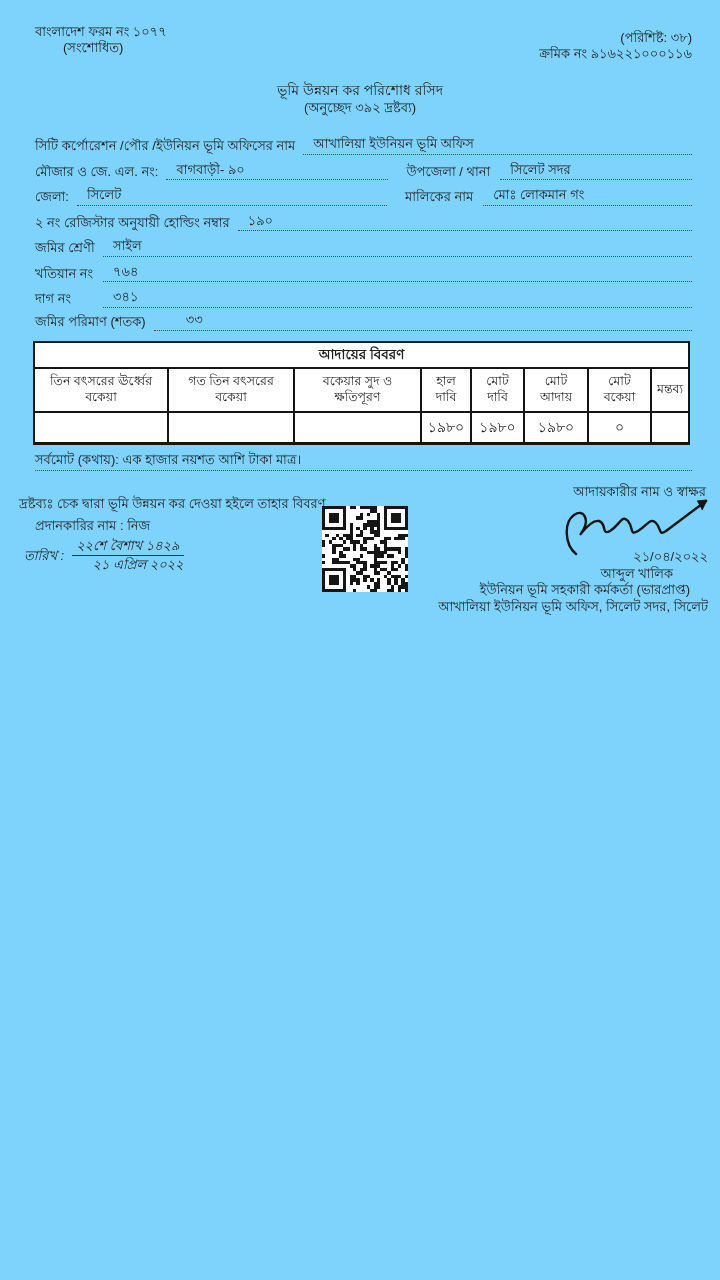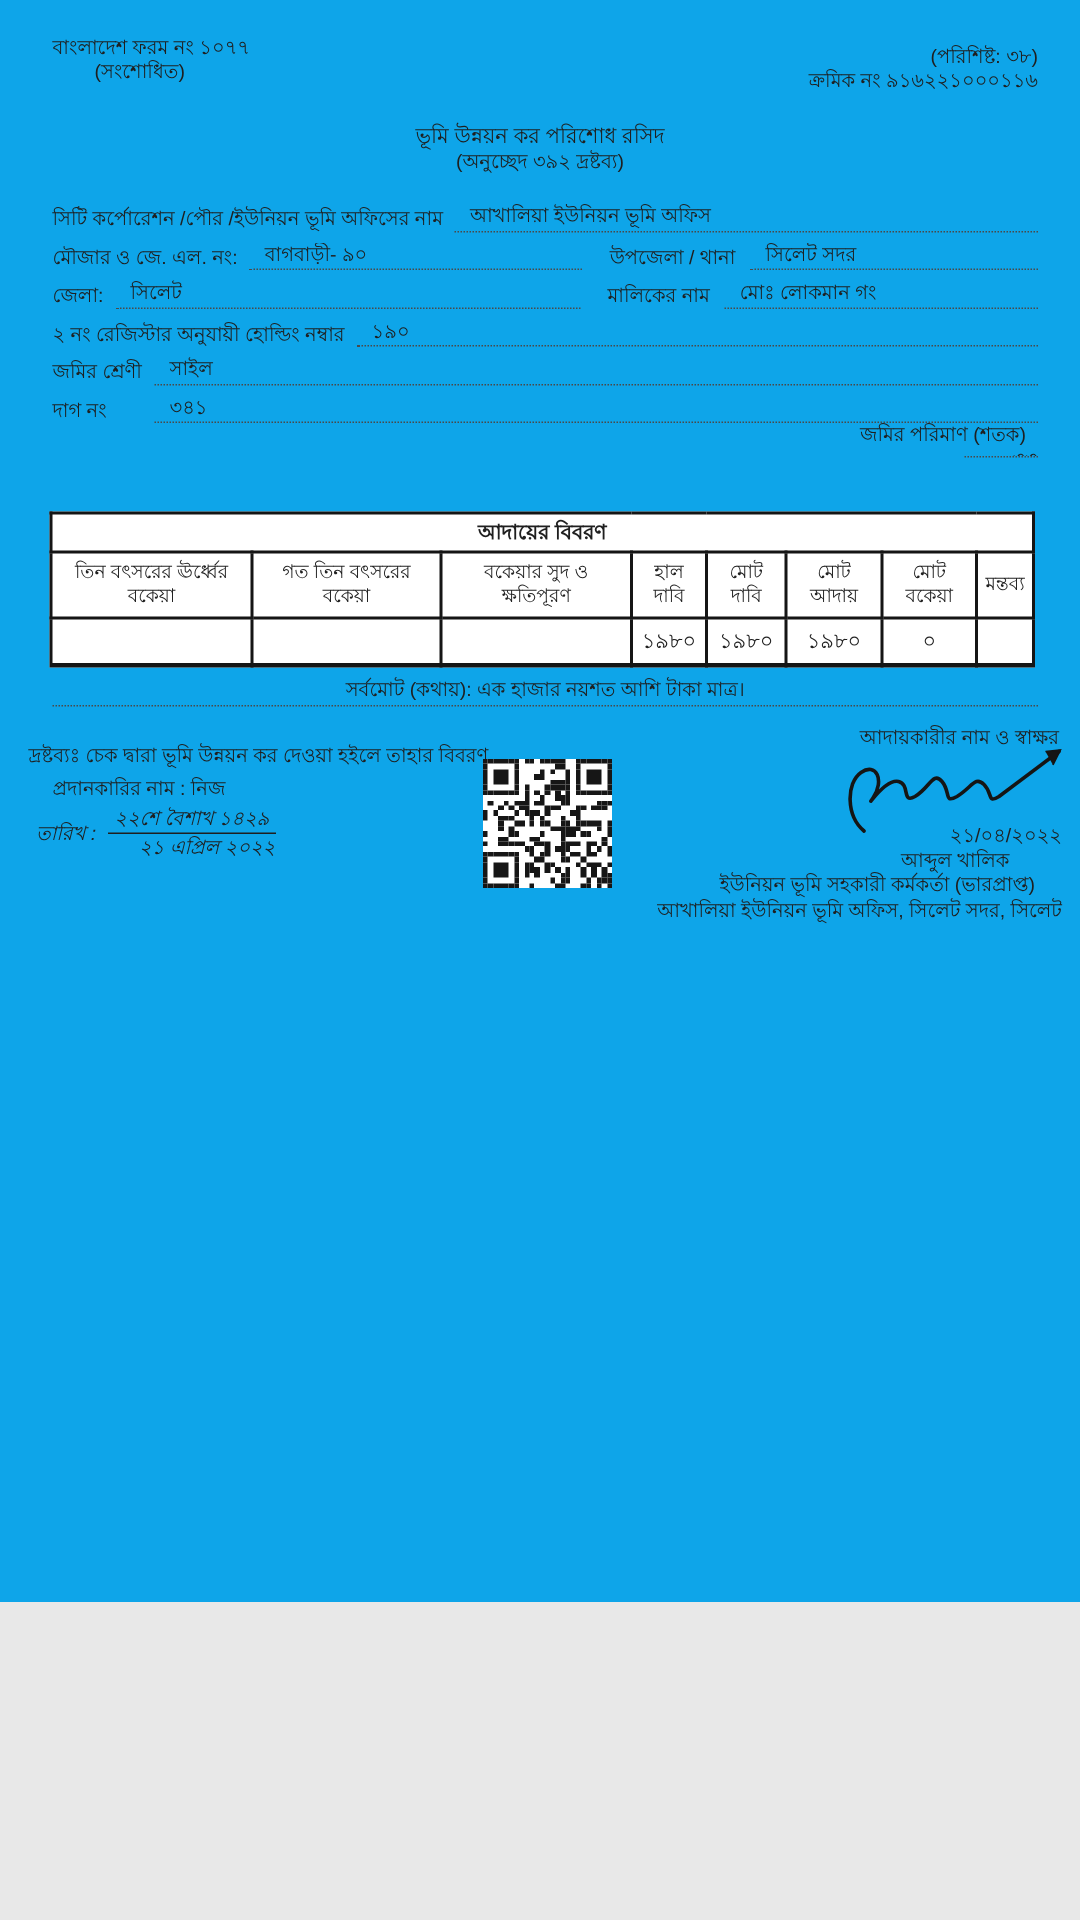--- a/index.html
+++ b/index.html
@@ -1,20 +1,20 @@
 <!DOCTYPE html>
 <html><head>
 <meta charset="utf-8">
 <style>
   * { box-sizing: border-box; margin: 0; padding: 0; }
   html,body { background:#e8e8e8; }
   body { font-family: "Liberation Sans","DejaVu Sans",sans-serif; }
   .sheet {
-    position: relative; width: 720px; height: 1068px;
-    margin: 0 auto; background: #0ea5e9; color: #1f1f1f;
+    position: relative; width: 720px; height: 1280px;
+    margin: 0 auto; background: #7dd3fc; color: #1f1f1f;
     font-size: 13px; line-height: 1.25; overflow: hidden;
   }
   
   .hdr-left { position:absolute; top:24px; left:35px; }
   .hdr-left .l2 { padding-left:28px; }
   .hdr-right { position:absolute; top:30px; right:28px; text-align:right; }
   
   .title { position:absolute; top:82px; left:0; right:0; text-align:center; }
   .title .t1 { font-size:14px; }
   
@@ -27,21 +27,21 @@
   
   .tablewrap { position:absolute; top:341px; left:33px; }
   table { border-collapse:collapse; table-layout:fixed; width:655px; background:#fff; }
   table, th, td { border:2px solid #151515; }
   table { border-bottom-width:3px; }
   th, td { font-weight:normal; text-align:center; vertical-align:middle; padding:2px 3px; font-size:12.5px;margin-top:46px; }
   .ttl-row th { height:26px; font-weight:bold; font-size:13.5px; }
   .hdr-row th { height:44px; }
   .data-row td { height:31px; font-size:14px; }
   
-  .totalline { position:absolute; top:452px; left:35px; right:28px; border-bottom:1.5px dotted #4a4a4a; padding-bottom:2px;text-align:center; }
+  .totalline { position:absolute; top:452px; left:35px; right:28px; border-bottom:1.5px dotted #4a4a4a; padding-bottom:2px; }
   .note1 { position:absolute; top:478px; left:35px; }
   .note2 { position:absolute; top:496px; left:19px; }
   .payer { position:absolute; top:518px; left:35px; }
   .datewrap { position:absolute; top:538px; left:24px; display:flex; align-items:center;font-style:italic; }
   .fraction { display:inline-block; text-align:center; margin-left:8px; }
   .fraction .top { border-bottom:1.5px solid #1f1f1f; padding:0 4px 1px 4px; }
   .fraction .bot { padding-top:1px; }
   
   .qr { position:absolute; top:506px; left:322px; width:86px; height:86px; display:grid; background:#fff; }
   .qm { background:#161616; }
@@ -91,24 +91,28 @@
     </div>
     <div class="frow">
       <span class="lbl">২ নং রেজিস্টার অনুযায়ী হোল্ডিং নম্বার</span>
       <span class="dotval">১৯০</span>
     </div>
     <div class="frow">
       <span class="lbl" style="width:68px;">জমির শ্রেণী</span>
       <span class="dotval">সাইল</span>
     </div>
     <div class="frow">
+      <span class="lbl" style="width:68px;">খতিয়ান নং</span>
+      <span class="dotval">৭৬৪</span>
+    </div>
+    <div class="frow">
       <span class="lbl" style="width:68px;">দাগ নং</span>
       <span class="dotval">৩৪১</span>
     </div>
-    <div class="frow" style="height:23px;flex-direction:column;">
+    <div class="frow" style="height:23px;">
       <span class="lbl">জমির পরিমাণ (শতক)</span>
       <span class="dotval" style="padding-left:32px;">৩৩</span>
     </div>
   </div>
 
   <div class="tablewrap">
     <table>
       <colgroup>
         <col style="width:134px">
           <col style="width:126px">

